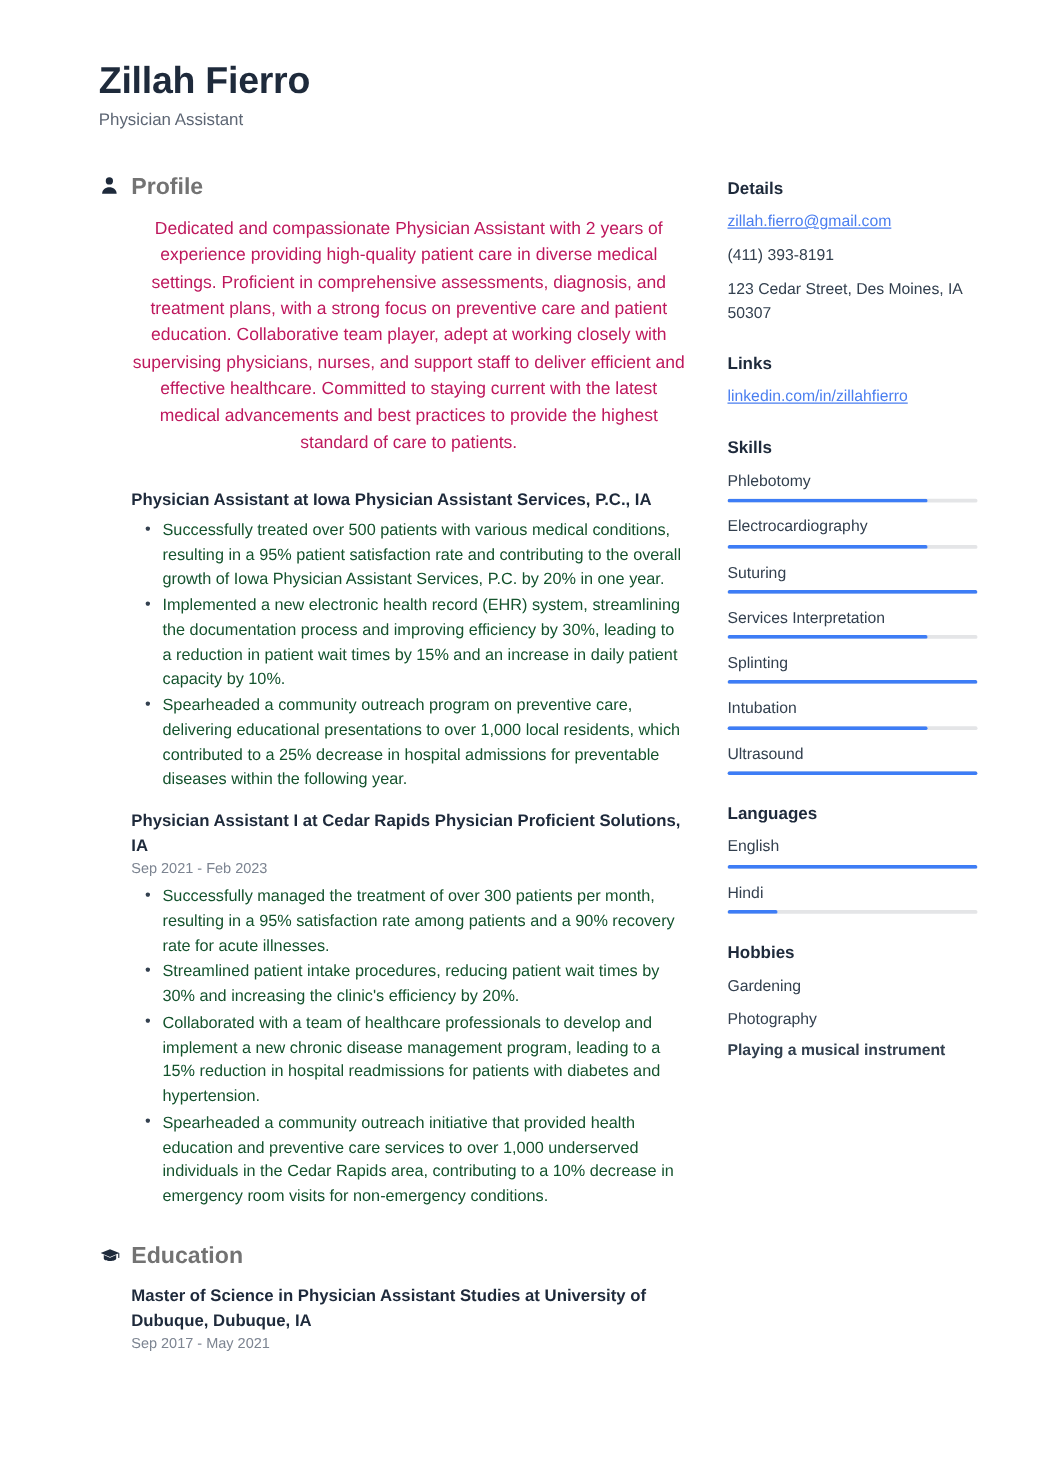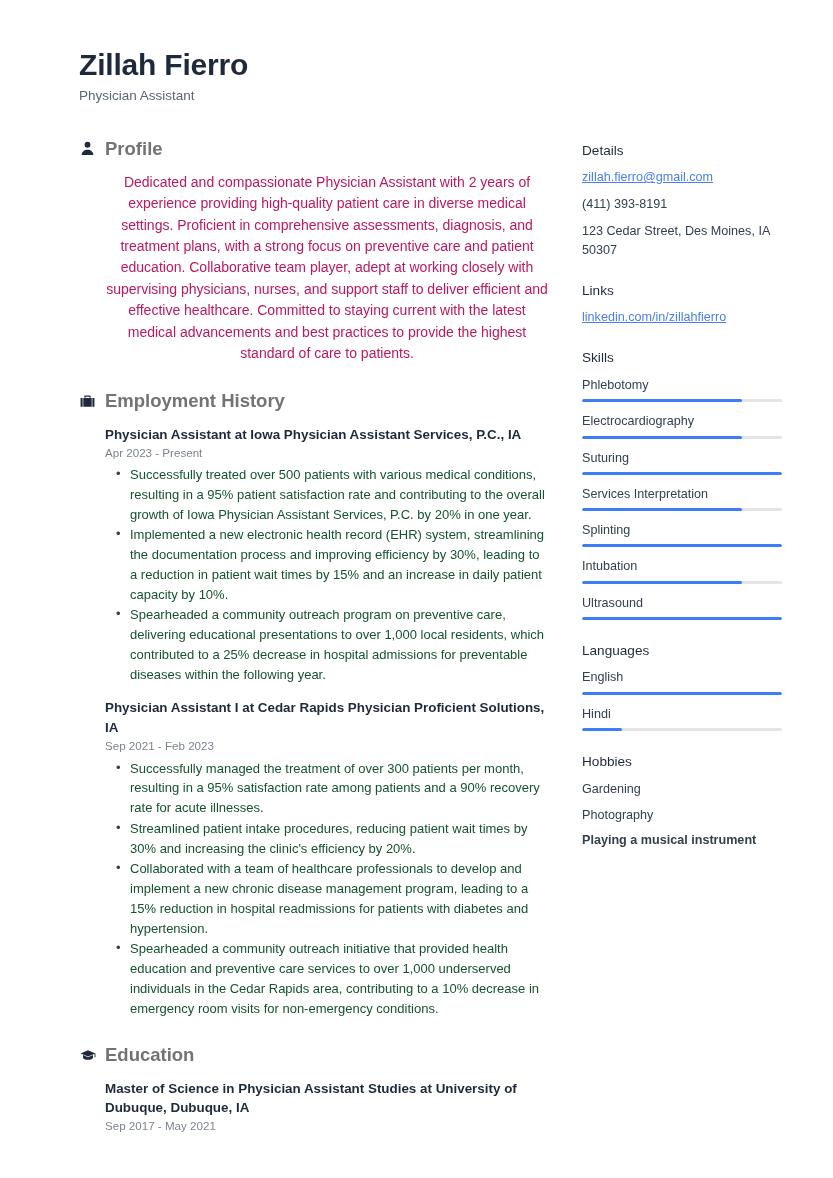--- a/index.html
+++ b/index.html
@@ -133,21 +133,21 @@
     left: -14px;
     top: -1px;
     font-size: 13px;
     color: #33404f;
   }
 
   
   .side-block { margin-bottom: 22px; }
   .side-title {
     font-size: 13.6px;
-    font-weight: normal;
+    font-weight: bold;
     color: #1e2a3b;
     margin-bottom: 9px;
     line-height: 1.3;
   }
   .side-line {
     font-size: 12.6px;
     line-height: 1.5;
     color: #33404f;
     margin-bottom: 8px;
   }
@@ -216,36 +216,24 @@
             </svg>
           </span>
           <span class="section-title">Profile</span>
         </div>
         <div class="section-body">
           <div class="para">Dedicated and compassionate Physician Assistant with 2 years of experience providing high-quality patient care in diverse medical settings. Proficient in comprehensive assessments, diagnosis, and treatment plans, with a strong focus on preventive care and patient education. Collaborative team player, adept at working closely with supervising physicians, nurses, and support staff to deliver efficient and effective healthcare. Committed to staying current with the latest medical advancements and best practices to provide the highest standard of care to patients.</div>
         </div>
       </div>
 
       <div class="section">
-        <div class="section-head">
-          <span class="sec-icon">
-            <svg viewBox="0 0 16 16" width="15" height="15" fill="currentColor">
-              <path d="M5.6 1.6h4.8c.6 0 1 .45 1 1v1.2h-1.5V2.9H6.1v.9H4.6V2.6c0-.55.45-1 1-1z"></path>
-              <rect x="0.6" y="4.3" width="2.2" height="9.4" rx="0.5"></rect>
-              <rect x="13.2" y="4.3" width="2.2" height="9.4" rx="0.5"></rect>
-              <rect x="3.5" y="4.3" width="9" height="9.4" rx="0.6"></rect>
-            </svg>
-          </span>
-          <span class="section-title">Employment History</span>
-        </div>
         <div class="section-body">
 
           <div class="entry">
             <div class="entry-title">Physician Assistant at Iowa Physician Assistant Services, P.C., IA</div>
-            <div class="entry-date">Apr 2023 - Present</div>
             <ul class="bullets">
               <li>Successfully treated over 500 patients with various medical conditions, resulting in a 95% patient satisfaction rate and contributing to the overall growth of Iowa Physician Assistant Services, P.C. by 20% in one year.</li>
               <li>Implemented a new electronic health record (EHR) system, streamlining the documentation process and improving efficiency by 30%, leading to a reduction in patient wait times by 15% and an increase in daily patient capacity by 10%.</li>
               <li>Spearheaded a community outreach program on preventive care, delivering educational presentations to over 1,000 local residents, which contributed to a 25% decrease in hospital admissions for preventable diseases within the following year.</li>
             </ul>
           </div>
 
           <div class="entry">
             <div class="entry-title">Physician Assistant I at Cedar Rapids Physician Proficient Solutions, IA</div>
             <div class="entry-date">Sep 2021 - Feb 2023</div>

